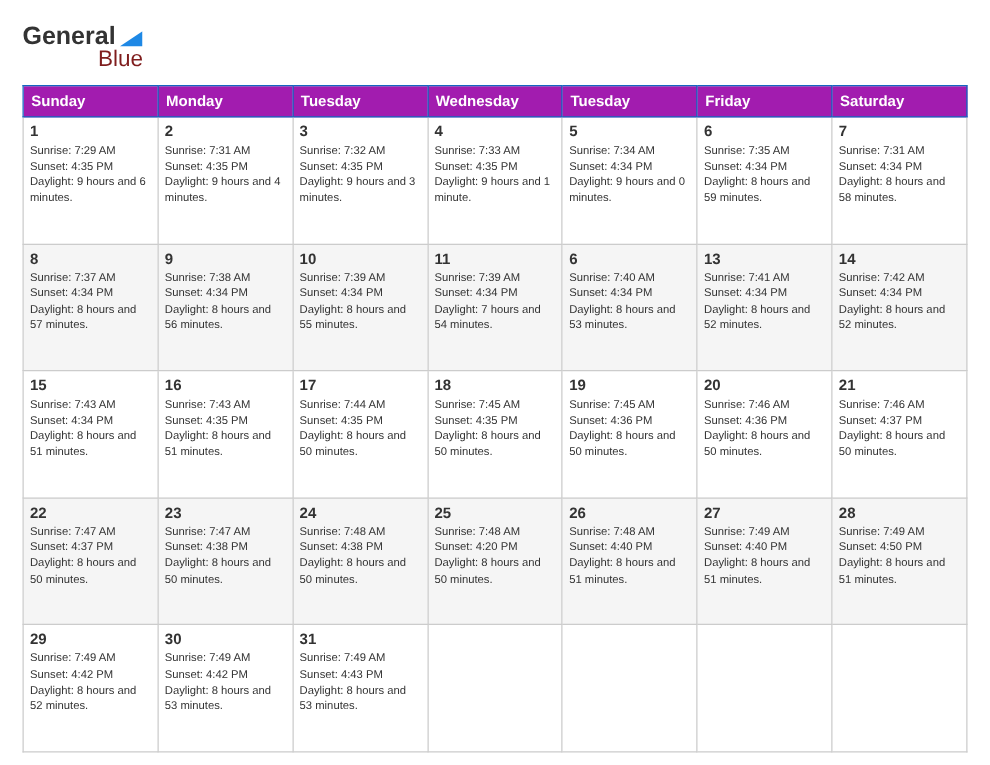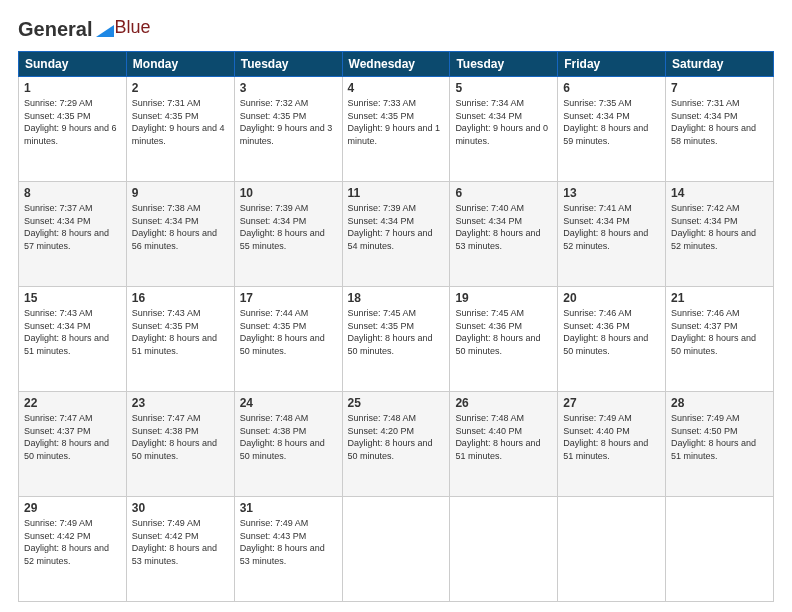--- a/index.html
+++ b/index.html
@@ -18,43 +18,43 @@
       flex-direction: column;
     }
     .header {
       display: flex;
       justify-content: space-between;
       align-items: flex-start;
       margin-bottom: 10px;
     }
     .logo {
       display: flex;
-      flex-direction: row;
-      align-items: center;
+      flex-direction: column;
+      align-items: flex-end;
     }
     .title-block {
       text-align: right;
     }
     .month-title {
       font-size: 32px;
       font-weight: bold;
       color: #333;
     }
     .location {
       font-size: 15px;
       color: #555;
     }
     .calendar {
       flex: 1;
       border-collapse: collapse;
       width: 100%;
       table-layout: fixed;
     }
     .calendar th {
-      background: #0c4a6e;
+      background: #a21caf;
       color: #fff;
       font-size: 12px;
       font-weight: bold;
       text-align: left;
       padding: 5px 6px;
       border: 1px solid #1565c0;
     }
     .calendar td {
       border: 1px solid #ccc;
       vertical-align: top;

